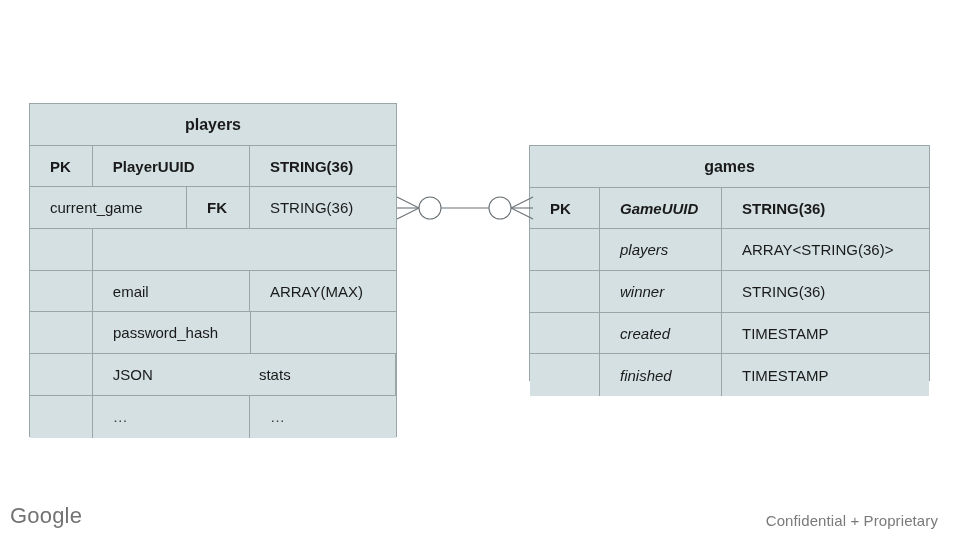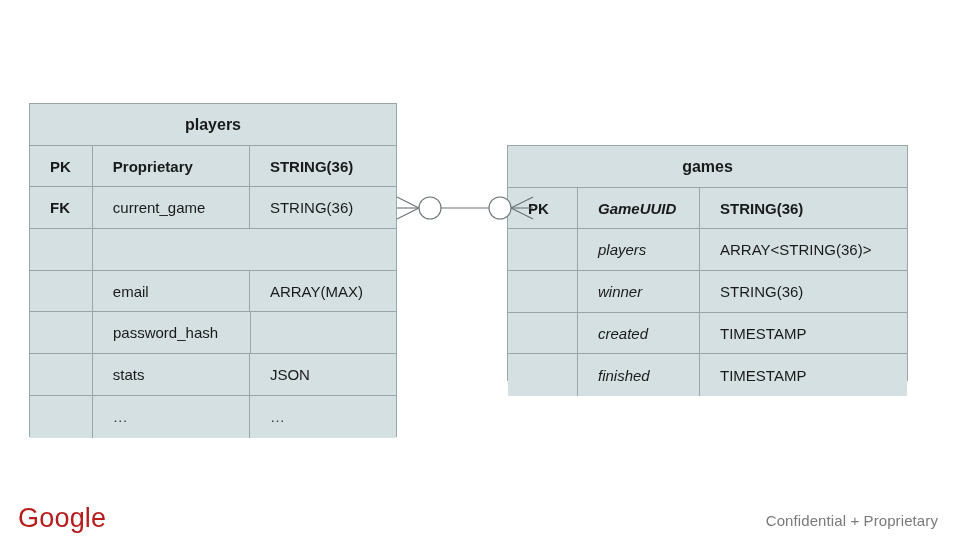--- a/index.html
+++ b/index.html
@@ -83,46 +83,46 @@
     top: 103px;
     width: 368px;
     height: 334px;
   }
   #players-entity .cell.key  { width: 63px; }
   #players-entity .cell.name { width: 158px; }
   #players-entity .cell.type { width: 147px; }
 
   
   #games-entity {
-    left: 507px;
+    left: 529px;
     top: 145px;
     width: 401px;
     height: 236px;
   }
   #games-entity .cell.key  { width: 70px; }
   #games-entity .cell.name { width: 122px; font-style: italic; }
   #games-entity .cell.type { width: 207px; }
 
   
   #relationship {
     position: absolute;
     left: 380px;
     top: 178px;
     width: 170px;
     height: 60px;
   }
 
   
   #footer-logo {
     position: absolute;
-    left: 18px;
+    left: 10px;
     top: 503px;
-    font-size: 27px;
+    font-size: 22px;
     letter-spacing: 0.2px;
-    color: #b91c1c;
+    color: #737373;
     font-family: "Liberation Sans", sans-serif;
   }
   #footer-note {
     position: absolute;
     right: 22px;
     top: 512px;
     font-size: 15px;
     color: #7a7a7a;
     letter-spacing: 0.1px;
   }
@@ -130,49 +130,49 @@
 </head>
 <body>
 
 <div id="slide">
 
   <div class="entity" id="players-entity">
     <div class="entity-title">players</div>
 
     <div class="row pk">
       <div class="cell key">PK</div>
-      <div class="cell name">Proprietary</div>
-      <div class="cell type">STRING(36)</div>
-    </div>
-
-    <div class="row">
+      <div class="cell name">PlayerUUID</div>
+      <div class="cell type">STRING(36)</div>
+    </div>
+
+    <div class="row">
+      <div class="cell name">current_game</div>
       <div class="cell key">FK</div>
-      <div class="cell name">current_game</div>
       <div class="cell type">STRING(36)</div>
     </div>
 
     <div class="row">
       <div class="cell key"></div>
     </div>
 
     <div class="row">
       <div class="cell key"></div>
       <div class="cell name">email</div>
       <div class="cell type">ARRAY(MAX)</div>
     </div>
 
     <div class="row">
       <div class="cell key"></div>
       <div class="cell name">password_hash</div>
     </div>
 
     <div class="row">
       <div class="cell key"></div>
+      <div class="cell type">JSON</div>
       <div class="cell name">stats</div>
-      <div class="cell type">JSON</div>
     </div>
 
     <div class="row last">
       <div class="cell key"></div>
       <div class="cell name ellipsis">…</div>
       <div class="cell type ellipsis">…</div>
     </div>
   </div>
 
   <div class="entity" id="games-entity">

